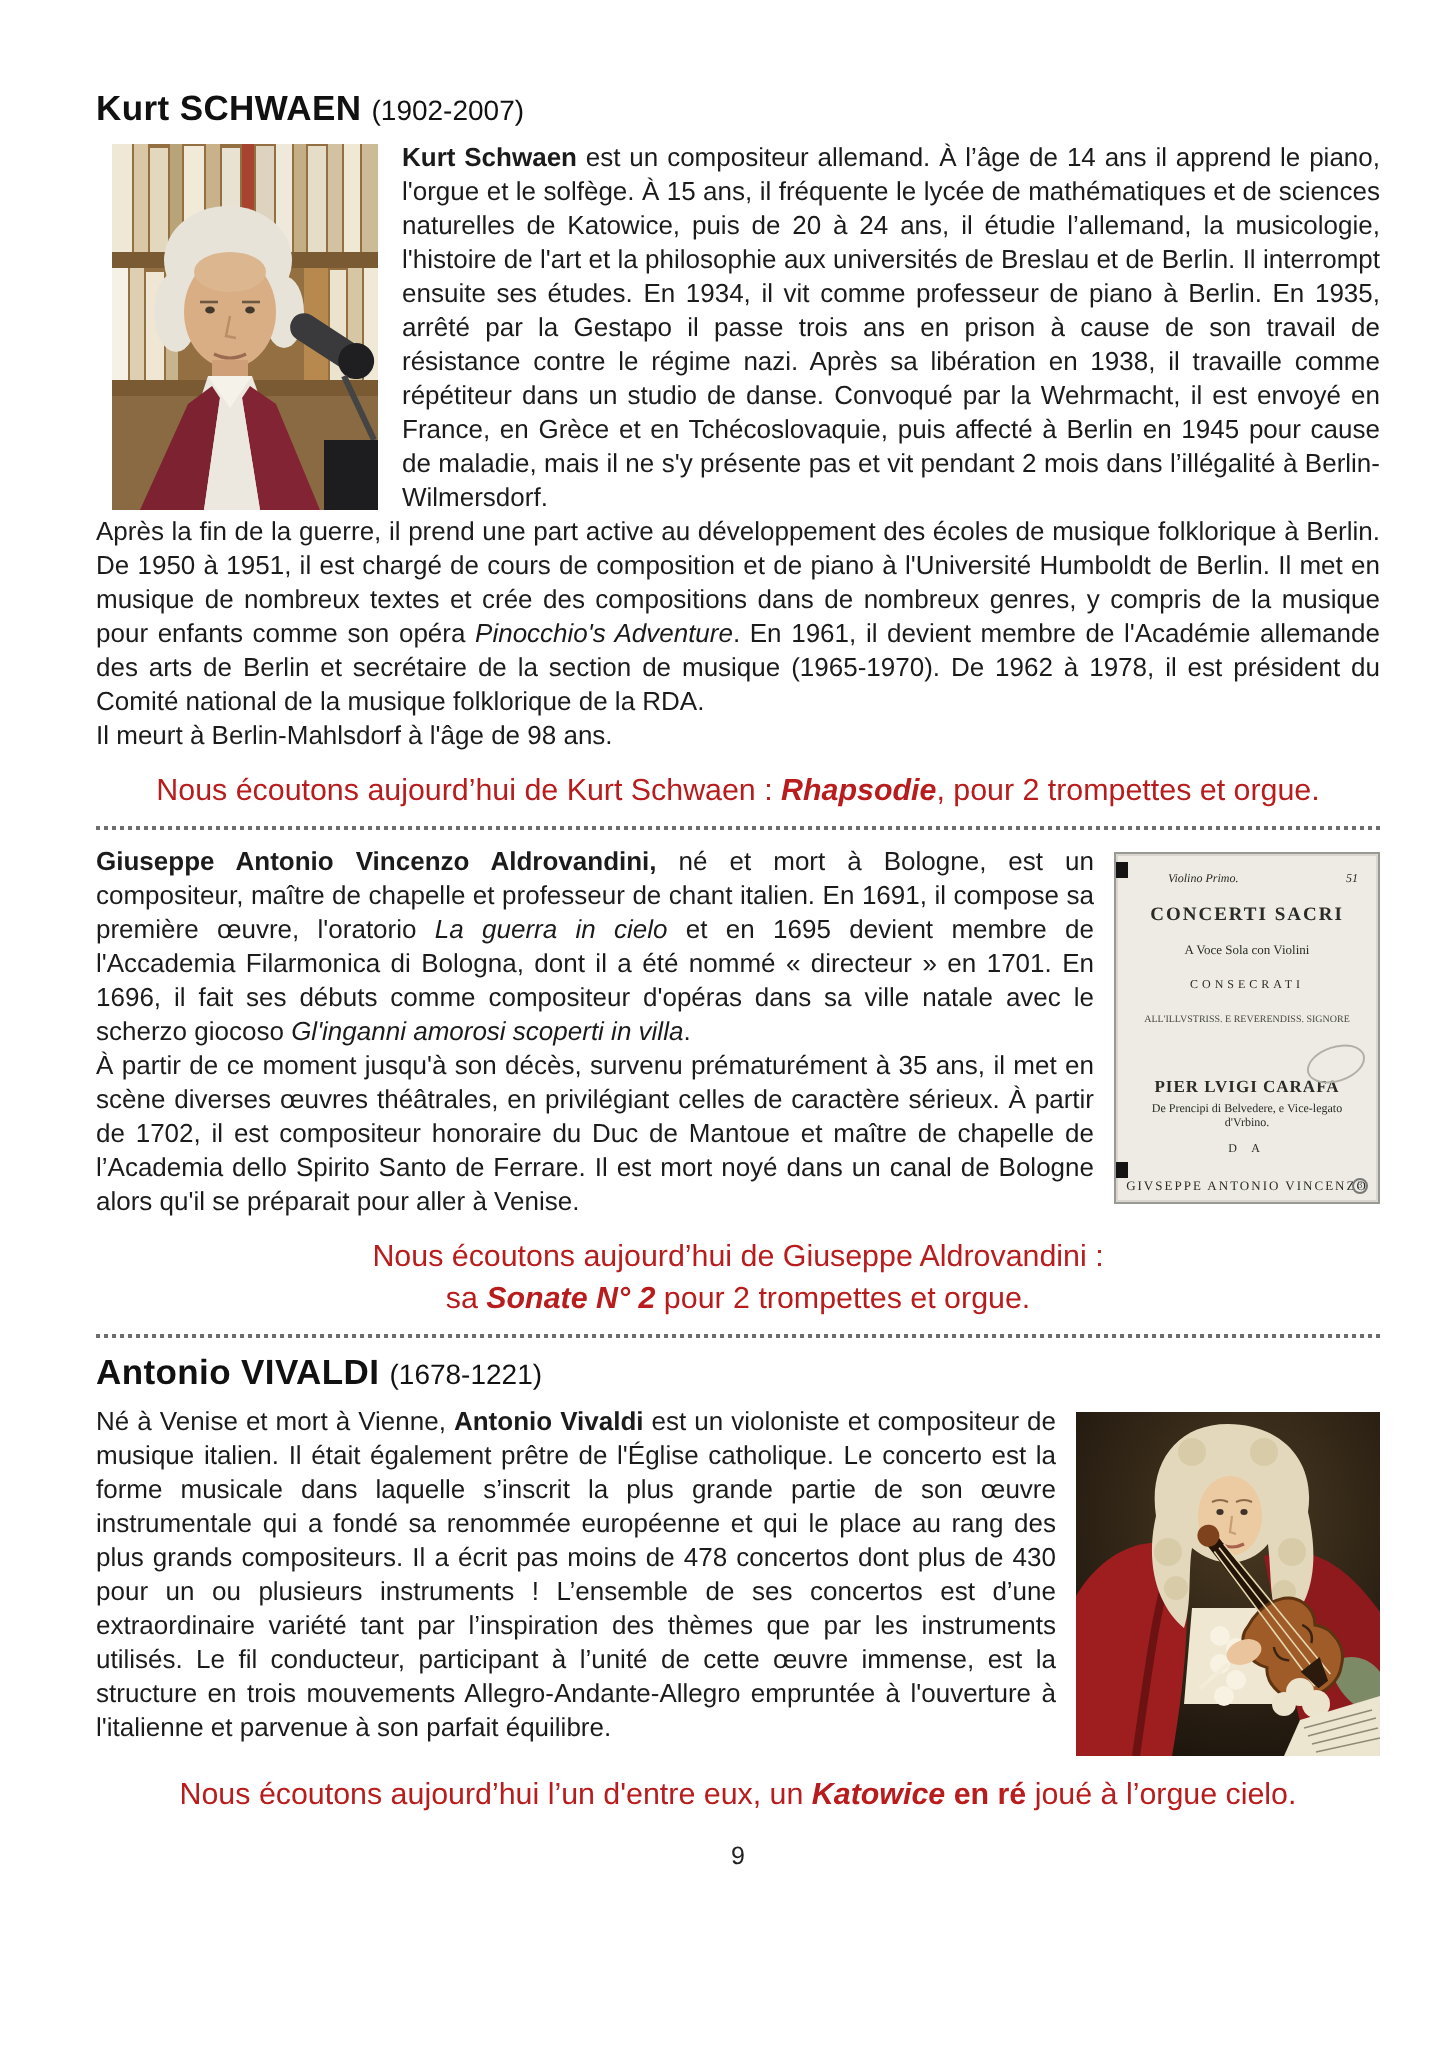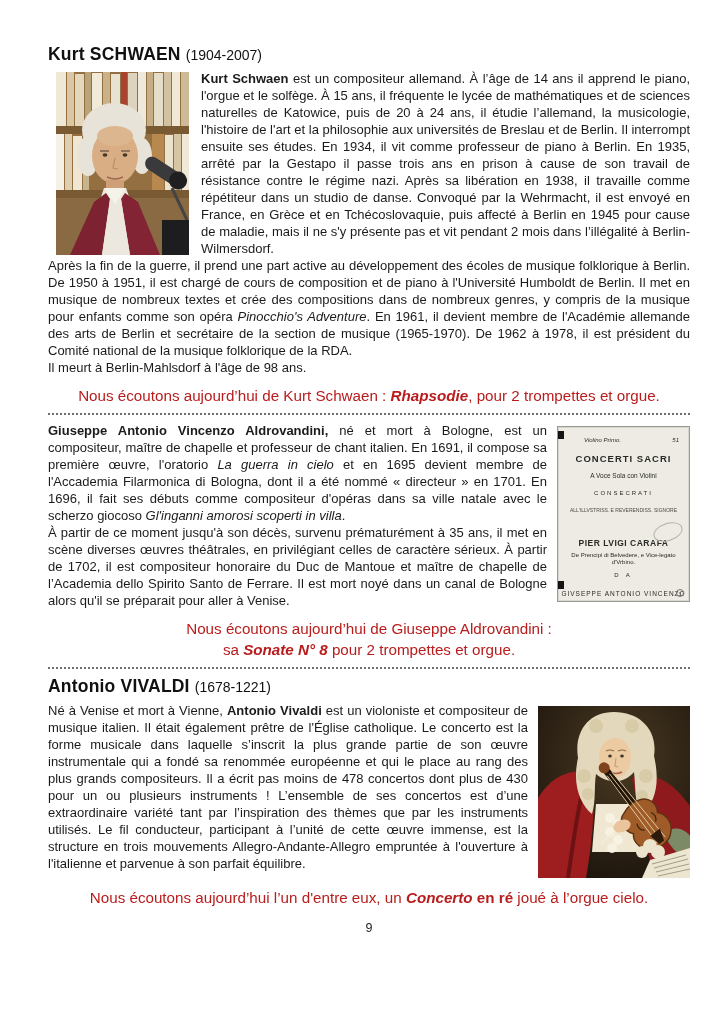--- a/index.html
+++ b/index.html
@@ -45,21 +45,21 @@
   }
 
   
   .engraving {
     width:133px; height:176px;
     margin:4px 0 4px 10px;
     background:#edebe4;
     border:1px solid #9a9a94;
     box-shadow:0 0 0 1px #d8d6cf inset;
     position:relative;
-    font-family:Liberation Sans, sans-serif;
+    font-family:Liberation Serif, serif;
     color:#2a2a26;
     text-align:center;
     padding-top:5px;
     overflow:hidden;
   }
   .engraving .hdr { display:flex; justify-content:space-between; padding:0 10px 0 26px; font-size:6px; font-style:italic; }
   .eng-t1 { font-size:9.5px; font-weight:bold; letter-spacing:1px; margin-top:1px; }
   .eng-t2 { font-size:6.5px; }
   .eng-t3 { font-size:6px; letter-spacing:2px; margin-top:1px; }
   .eng-tiny { font-size:5px; white-space:nowrap; overflow:hidden; color:#4a4a44; }
@@ -78,21 +78,21 @@
   .vivaldi-portrait { width:152px; height:172px; margin:4px 0 0 10px; background:#241a0f; }
 
   .page-number { text-align:center; font-size:12.5px; margin-top:13px; color:#222; }
 </style>
 </head>
 <body>
 
 <div class="page">
 
   <section>
-    <h2 class="composer-heading"><span>Kurt SCHWAEN</span> <span class="dates">(1904-2007)</span></h2>
+    <h2 class="composer-heading"><span>Kurt SCHWAEN</span> <span class="dates">(1902-2007)</span></h2>
 
     <div class="body-text clearfix">
       <div class="photo-left" title="portrait-elderly-man-red-vest-bookshelf-microphone">
         <svg width="133" height="183" viewBox="0 0 133 183">
           <rect width="133" height="183" fill="#936f42"></rect>
 
           <g>
             <rect x="0" y="0" width="10" height="54" fill="#efe8d6"></rect>
               <rect x="11" y="0" width="7" height="54" fill="#d9c7a5"></rect>
             <rect x="19" y="2" width="9" height="52" fill="#e3d7bd"></rect>
@@ -192,21 +192,21 @@
 
         <span class="stamp"></span>
         <span class="eng-pagemark">3</span>
       </div>
       <p><b>Giuseppe Antonio Vincenzo Aldrovandini,</b><span> né et mort à Bologne, est un compositeur, maître de chapelle et professeur de chant italien. En 1691, il compose sa première œuvre, l'oratorio </span><i>La guerra in cielo</i><span> et en 1695 devient membre de l'Accademia Filarmonica di Bologna, dont il a été nommé « directeur » en 1701. En 1696, il fait ses débuts comme compositeur d'opéras dans sa ville natale avec le scherzo giocoso </span><i>Gl'inganni amorosi scoperti in villa</i><span>.</span></p>
       <p>À partir de ce moment jusqu'à son décès, survenu prématurément à 35 ans, il met en scène diverses œuvres théâtrales, en privilégiant celles de caractère sérieux. À partir de 1702, il est compositeur honoraire du Duc de Mantoue et maître de chapelle de l’Academia dello Spirito Santo de Ferrare. Il est mort noyé dans un canal de Bologne alors qu'il se préparait pour aller à Venise.</p>
     </div>
 
     <p class="listen">
       <span class="block">Nous écoutons aujourd’hui de Giuseppe Aldrovandini :</span>
-      <span class="block"><span>sa </span><span class="bi">Sonate N° 8</span><span> pour 2 trompettes et orgue.</span></span>
+      <span class="block"><span>sa </span><span class="bi">Sonate N° 2</span><span> pour 2 trompettes et orgue.</span></span>
     </p>
   </section>
 
   <hr class="section-divider">
 
   <section>
     <h2 class="composer-heading"><span>Antonio VIVALDI</span> <span class="dates">(1678-1221)</span></h2>
 
     <div class="body-text clearfix">
       <div class="vivaldi-portrait float-right-img" title="portrait-vivaldi-white-wig-red-robe-violin">
@@ -285,17 +285,17 @@
             <line x1="114" y1="158" x2="148" y2="149"></line>
               <line x1="116" y1="162" x2="150" y2="153"></line>
               <line x1="118" y1="166" x2="151" y2="158"></line>
               <line x1="120" y1="170" x2="152" y2="163"></line>
           </g>
         </svg>
       </div>
       <p><span>Né à Venise et mort à Vienne, </span><b>Antonio Vivaldi</b><span> est un violoniste et compositeur de musique italien. Il était également prêtre de l'Église catholique. Le concerto est la forme musicale dans laquelle s’inscrit la plus grande partie de son œuvre instrumentale qui a fondé sa renommée européenne et qui le place au rang des plus grands compositeurs. Il a écrit pas moins de 478 concertos dont plus de 430 pour un ou plusieurs instruments ! L’ensemble de ses concertos est d’une extraordinaire variété tant par l’inspiration des thèmes que par les instruments utilisés. Le fil conducteur, participant à l’unité de cette œuvre immense, est la structure en trois mouvements Allegro-Andante-Allegro empruntée à l'ouverture à l'italienne et parvenue à son parfait équilibre.</span></p>
     </div>
 
-    <p class="listen"><span>Nous écoutons aujourd’hui l’un d'entre eux, un </span><span class="bi">Concerto</span><span class="b"> en ré</span><span> joué à l’orgue cielo.</span></p>
+    <p class="listen"><span>Nous écoutons aujourd’hui l’un d'entre eux, un </span><span class="bi">Katowice</span><span class="b"> en ré</span><span> joué à l’orgue cielo.</span></p>
   </section>
 
   <div class="page-number">9</div>
 </div>
 
 </body></html>

